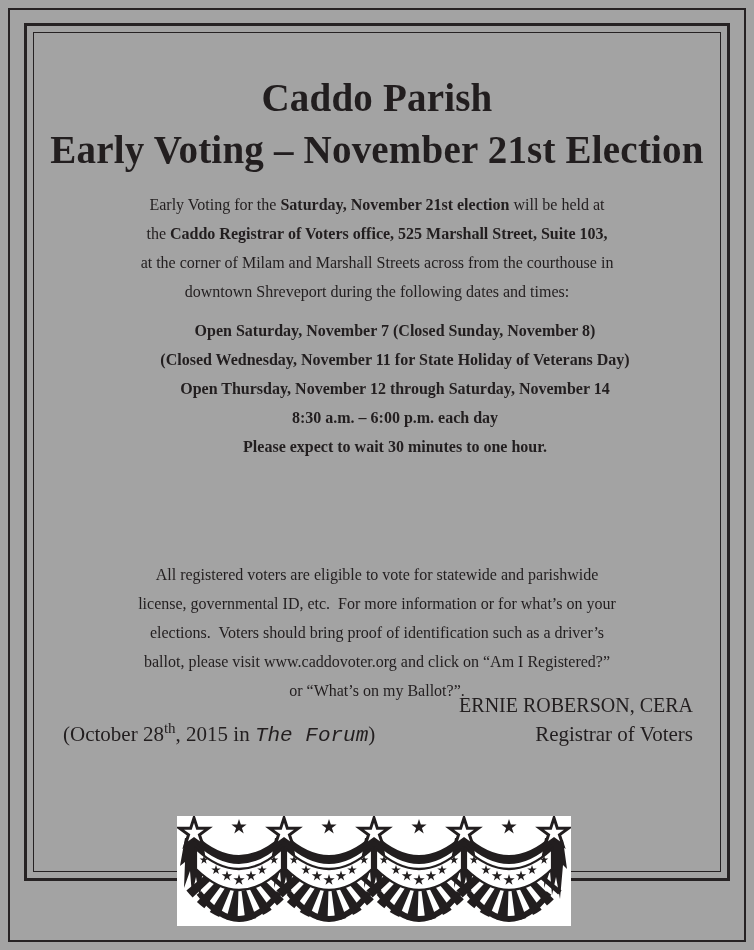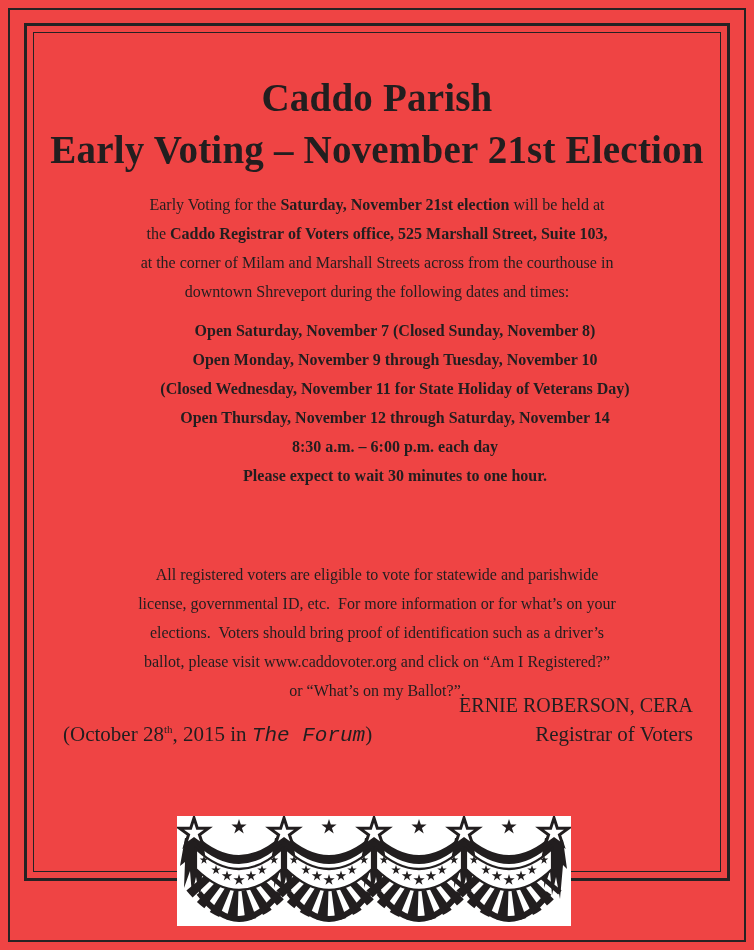--- a/index.html
+++ b/index.html
@@ -1,17 +1,17 @@
 <!DOCTYPE html>
 <html><head>
 <meta charset="utf-8">
 <style>
   html,body{margin:0;padding:0;background:#ffffff;}
   .page{
-    position:relative;width:754px;height:950px;background:#ef4444;
+    position:relative;width:754px;height:950px;background:#a3a3a3;
     color:#221e1f;font-family:"Liberation Serif",serif;overflow:hidden;
   }
   
   .border-outer{position:absolute;left:8px;right:8px;top:8px;bottom:8px;border:2.4px solid #262223;}
   .border-mid{position:absolute;left:24px;right:24px;top:23px;bottom:69px;border:3px solid #262223;}
   .border-inner{position:absolute;left:33px;right:33px;top:32px;bottom:78px;border:1.6px solid #262223;}
 
   .title{position:absolute;left:35px;right:35px;text-align:center;
          font-weight:bold;font-size:39px;line-height:1;letter-spacing:0.2px;}
   .title1{top:78px;}
@@ -22,21 +22,21 @@
   .tline{white-space:pre;}
   .intro{top:190px;}
   .schedule{top:316px;font-weight:bold;padding-left:36px;}
   .info{top:516px;margin-top:44px;}
 
   .sig-name{position:absolute;top:691px;right:61px;font-size:20px;line-height:29px;text-align:center;}
   .bottom-row{position:absolute;top:720px;left:63px;right:61px;
               display:flex;justify-content:space-between;font-size:21px;line-height:29px;}
   .dateline{text-align:left;white-space:pre;}
   .sig-title{text-align:right;}
-  sup{font-size:11px;line-height:0;}
+  sup{font-size:15px;line-height:0;}
 
   .bunting{position:absolute;left:177px;top:816px;width:394px;height:110px;background:#ffffff;}
   .bunting svg{display:block;}
 </style>
 </head>
 <body>
 
 <div class="page">
 
   <div class="border-outer"></div>
@@ -48,21 +48,20 @@
 
   <div class="block intro">
     <div class="tline"><span>Early Voting for the </span><span style="font-weight: bold;">Saturday, November 21st election</span><span> will be held at</span></div>
     <div class="tline"><span>the </span><span style="font-weight: bold;">Caddo Registrar of Voters office, 525 Marshall Street, Suite 103,</span></div>
     <div class="tline"><span>at the corner of Milam and Marshall Streets across from the courthouse in</span></div>
     <div class="tline"><span>downtown Shreveport during the following dates and times:</span></div>
   </div>
 
   <div class="block schedule">
     <div class="tline">Open Saturday, November 7 (Closed Sunday, November 8)</div>
-    <div class="tline">Open Monday, November 9 through Tuesday, November 10</div>
     <div class="tline">(Closed Wednesday, November 11 for State Holiday of Veterans Day)</div>
     <div class="tline">Open Thursday, November 12 through Saturday, November 14</div>
     <div class="tline">8:30 a.m. – 6:00 p.m. each day</div>
     <div class="tline">Please expect to wait 30 minutes to one hour.</div>
   </div>
 
   <div class="block info">
     <div class="tline">All registered voters are eligible to vote for statewide and parishwide</div>
     <div class="tline">license, governmental ID, etc.  For more information or for what’s on your</div>
     <div class="tline">elections.  Voters should bring proof of identification such as a driver’s</div>

